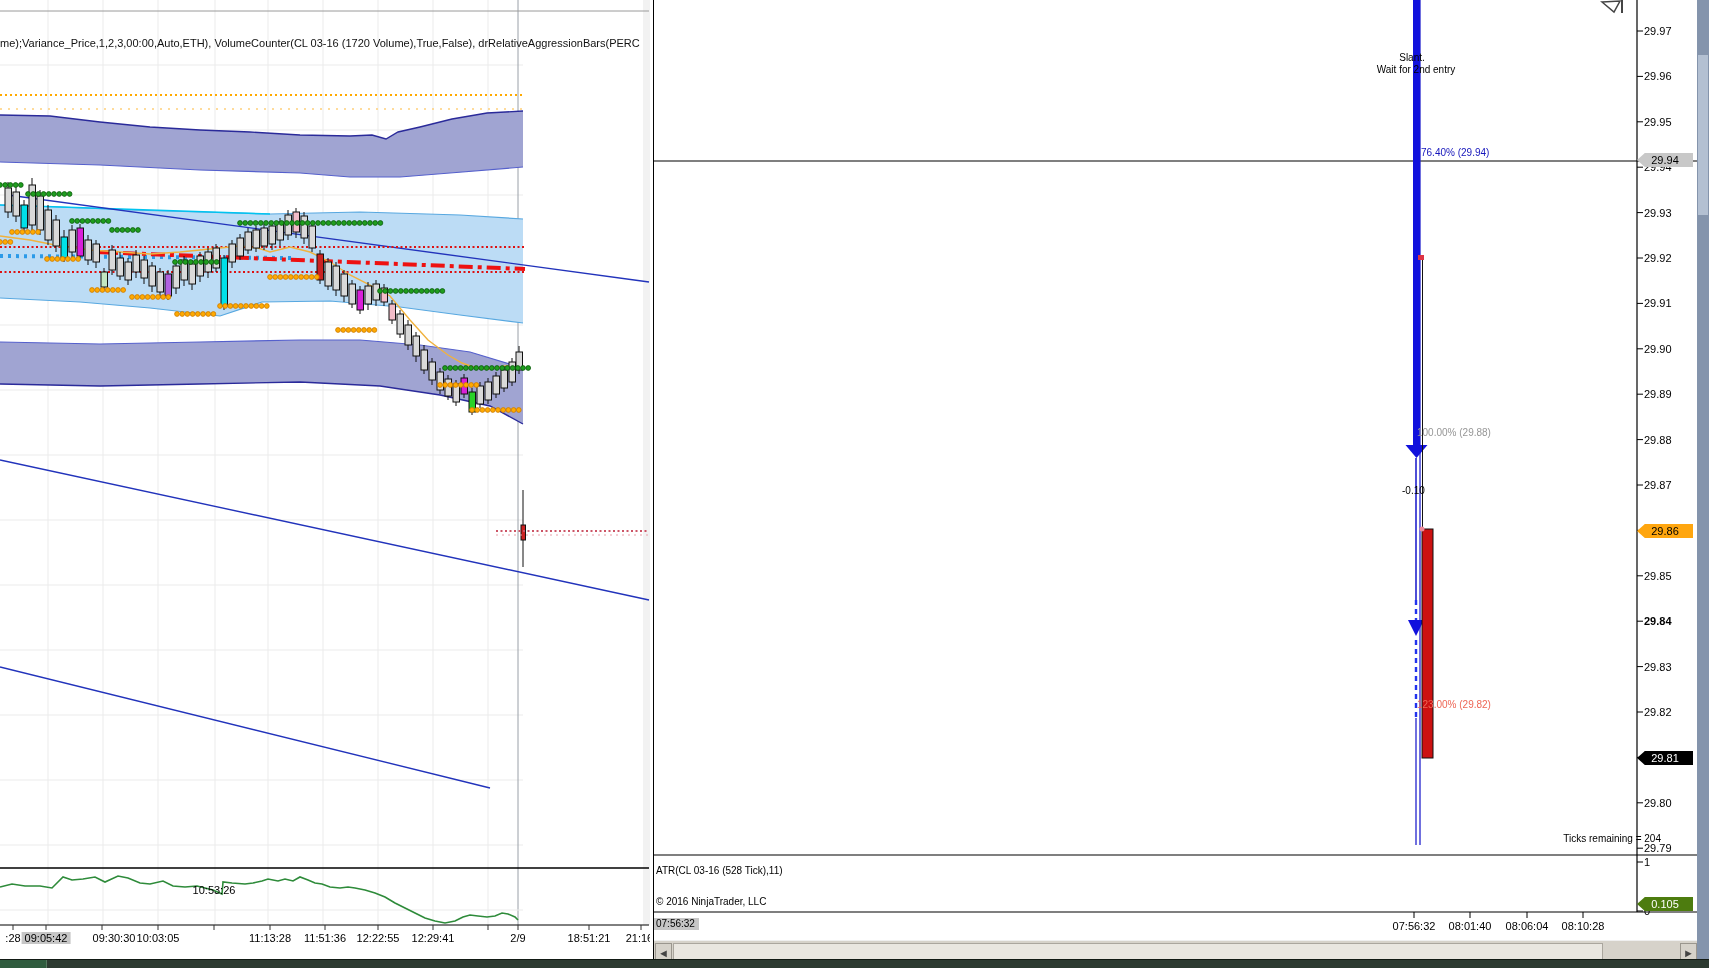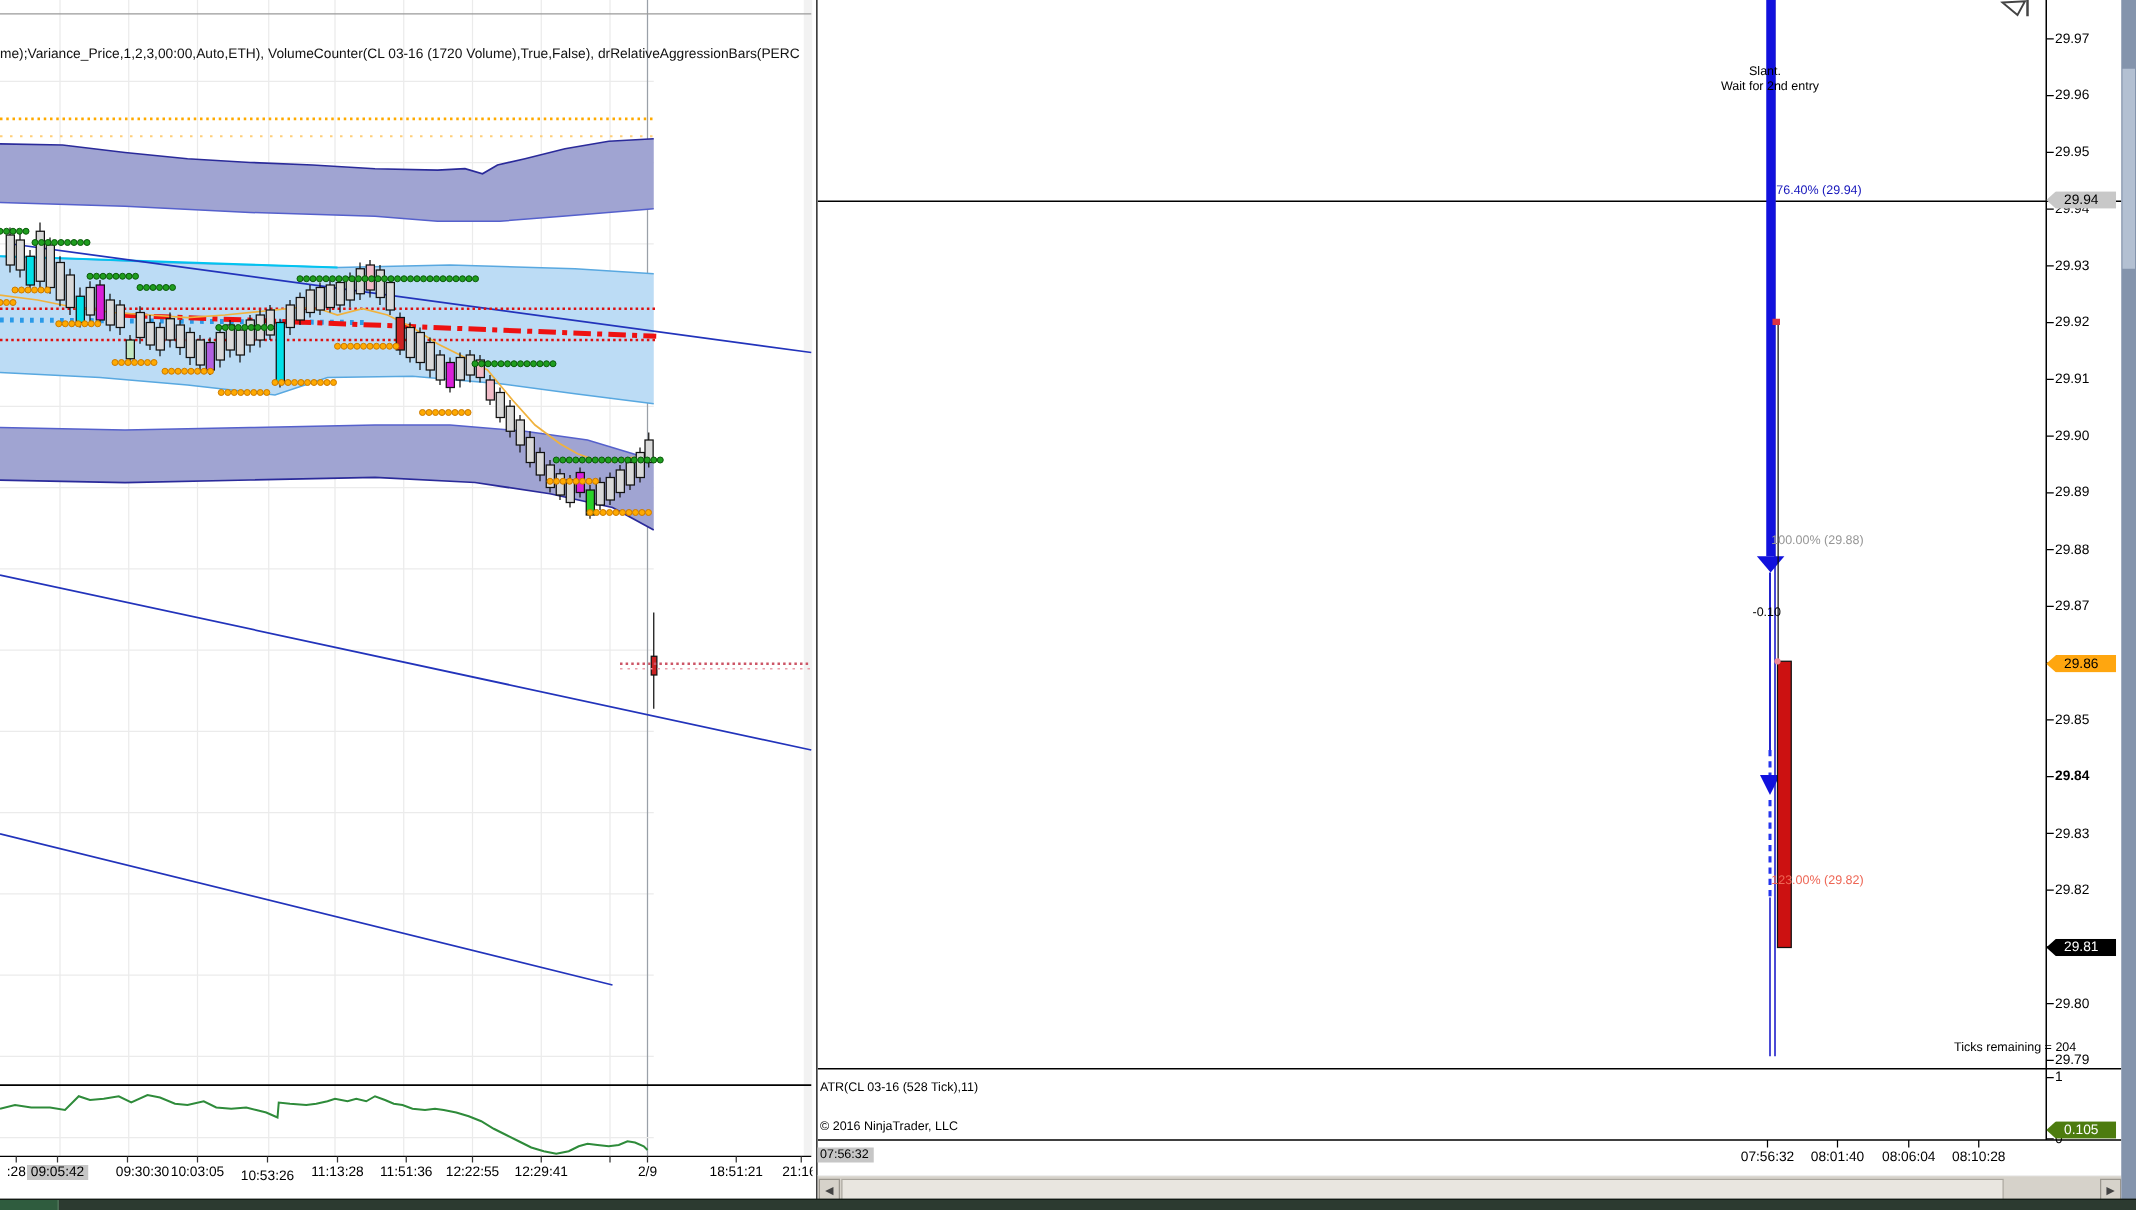--- a/index.html
+++ b/index.html
@@ -434,21 +434,21 @@
         <line x1="589" y1="925" x2="589" y2="930" stroke="#333" stroke-width="1"></line>
         <line x1="641" y1="925" x2="641" y2="930" stroke="#333" stroke-width="1"></line>
         <line x1="488" y1="925" x2="488" y2="930" stroke="#333" stroke-width="1"></line>
       </svg>
     <div class="ovl indicator-line">me);Variance_Price,1,2,3,00:00,Auto,ETH), VolumeCounter(CL 03-16 (1720 Volume),True,False), drRelativeAggressionBars(PERC</div>
     <div id="left-time-axis">
         <div class="ovl timelabel" style="left: 13px; top: 932px;">:28</div>
         <div class="ovl timelabel hl" style="left: 46px; top: 932px;">09:05:42</div>
         <div class="ovl timelabel" style="left: 102px; top: 932px; margin-left: 12px;">09:30:30</div>
         <div class="ovl timelabel" style="left: 158px; top: 932px;">10:03:05</div>
-        <div class="ovl timelabel" style="left: 214px; top: 935px;">10:53:26</div>
+        <div class="ovl timelabel" style="left: 214px; top: 884px;">10:53:26</div>
         <div class="ovl timelabel" style="left: 270px; top: 932px;">11:13:28</div>
         <div class="ovl timelabel" style="left: 325px; top: 932px;">11:51:36</div>
         <div class="ovl timelabel" style="left: 378px; top: 932px;">12:22:55</div>
         <div class="ovl timelabel" style="left: 433px; top: 932px;">12:29:41</div>
         <div class="ovl timelabel" style="left: 518px; top: 932px;">2/9</div>
         <div class="ovl timelabel" style="left: 589px; top: 932px;">18:51:21</div>
         <div class="ovl timelabel" style="left: 641px; top: 932px;">21:16:</div>
       </div>
   </div>
 

